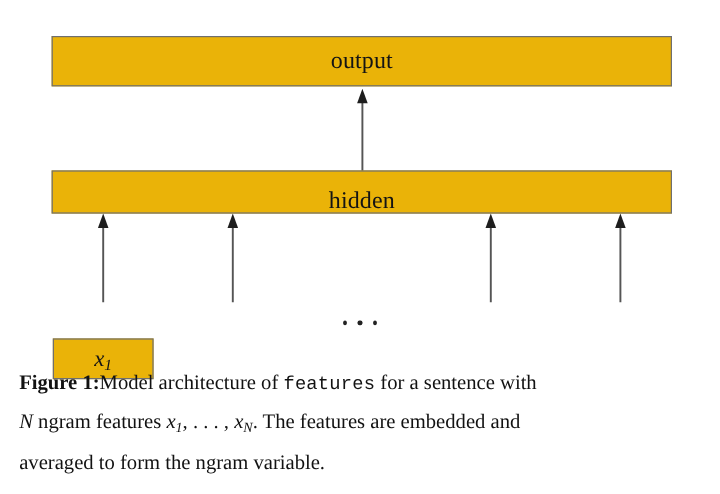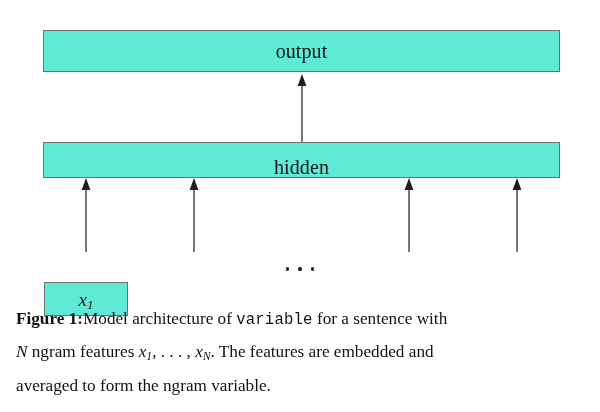--- a/index.html
+++ b/index.html
@@ -30,21 +30,21 @@
     position: absolute;
     left: 0; top: 0;
     width: 600px;
     height: 300px;
   }
 
   .node-box {
     position: absolute;
     box-sizing: border-box;
     border: 1.6px solid #6f6f6f;
-    background: #5eead4;
+    background: #eab308;
     display: flex;
     align-items: center;
     justify-content: center;
     line-height: 1;
   }
 
   .layer-label {
     font-family: "Liberation Serif", "DejaVu Serif", serif;
     font-size: 20px;
     color: #141414;
@@ -211,21 +211,21 @@
       <span class="dot"></span>
       <span class="dot"></span>
     </div>
 
 
 
   </div>
 
   <div id="caption">
 
-    <div class="cap-line"><b>Figure 1:</b><span>Model architecture of </span><span class="mono">variable</span><span> for a sentence with</span></div>
+    <div class="cap-line"><b>Figure 1:</b><span>Model architecture of </span><span class="mono">features</span><span> for a sentence with</span></div>
 
     <div class="cap-line"><span class="mi">N</span><span> ngram features </span><span class="mi"><span>x</span><sub>1</sub></span><span>, . . . , </span><span class="mi"><span>x</span><sub>N</sub></span><span>. The features are embedded and</span></div>
 
     <div class="cap-line">averaged to form the ngram variable.</div>
 
   </div>
 
 </div>
 
 </body></html>

